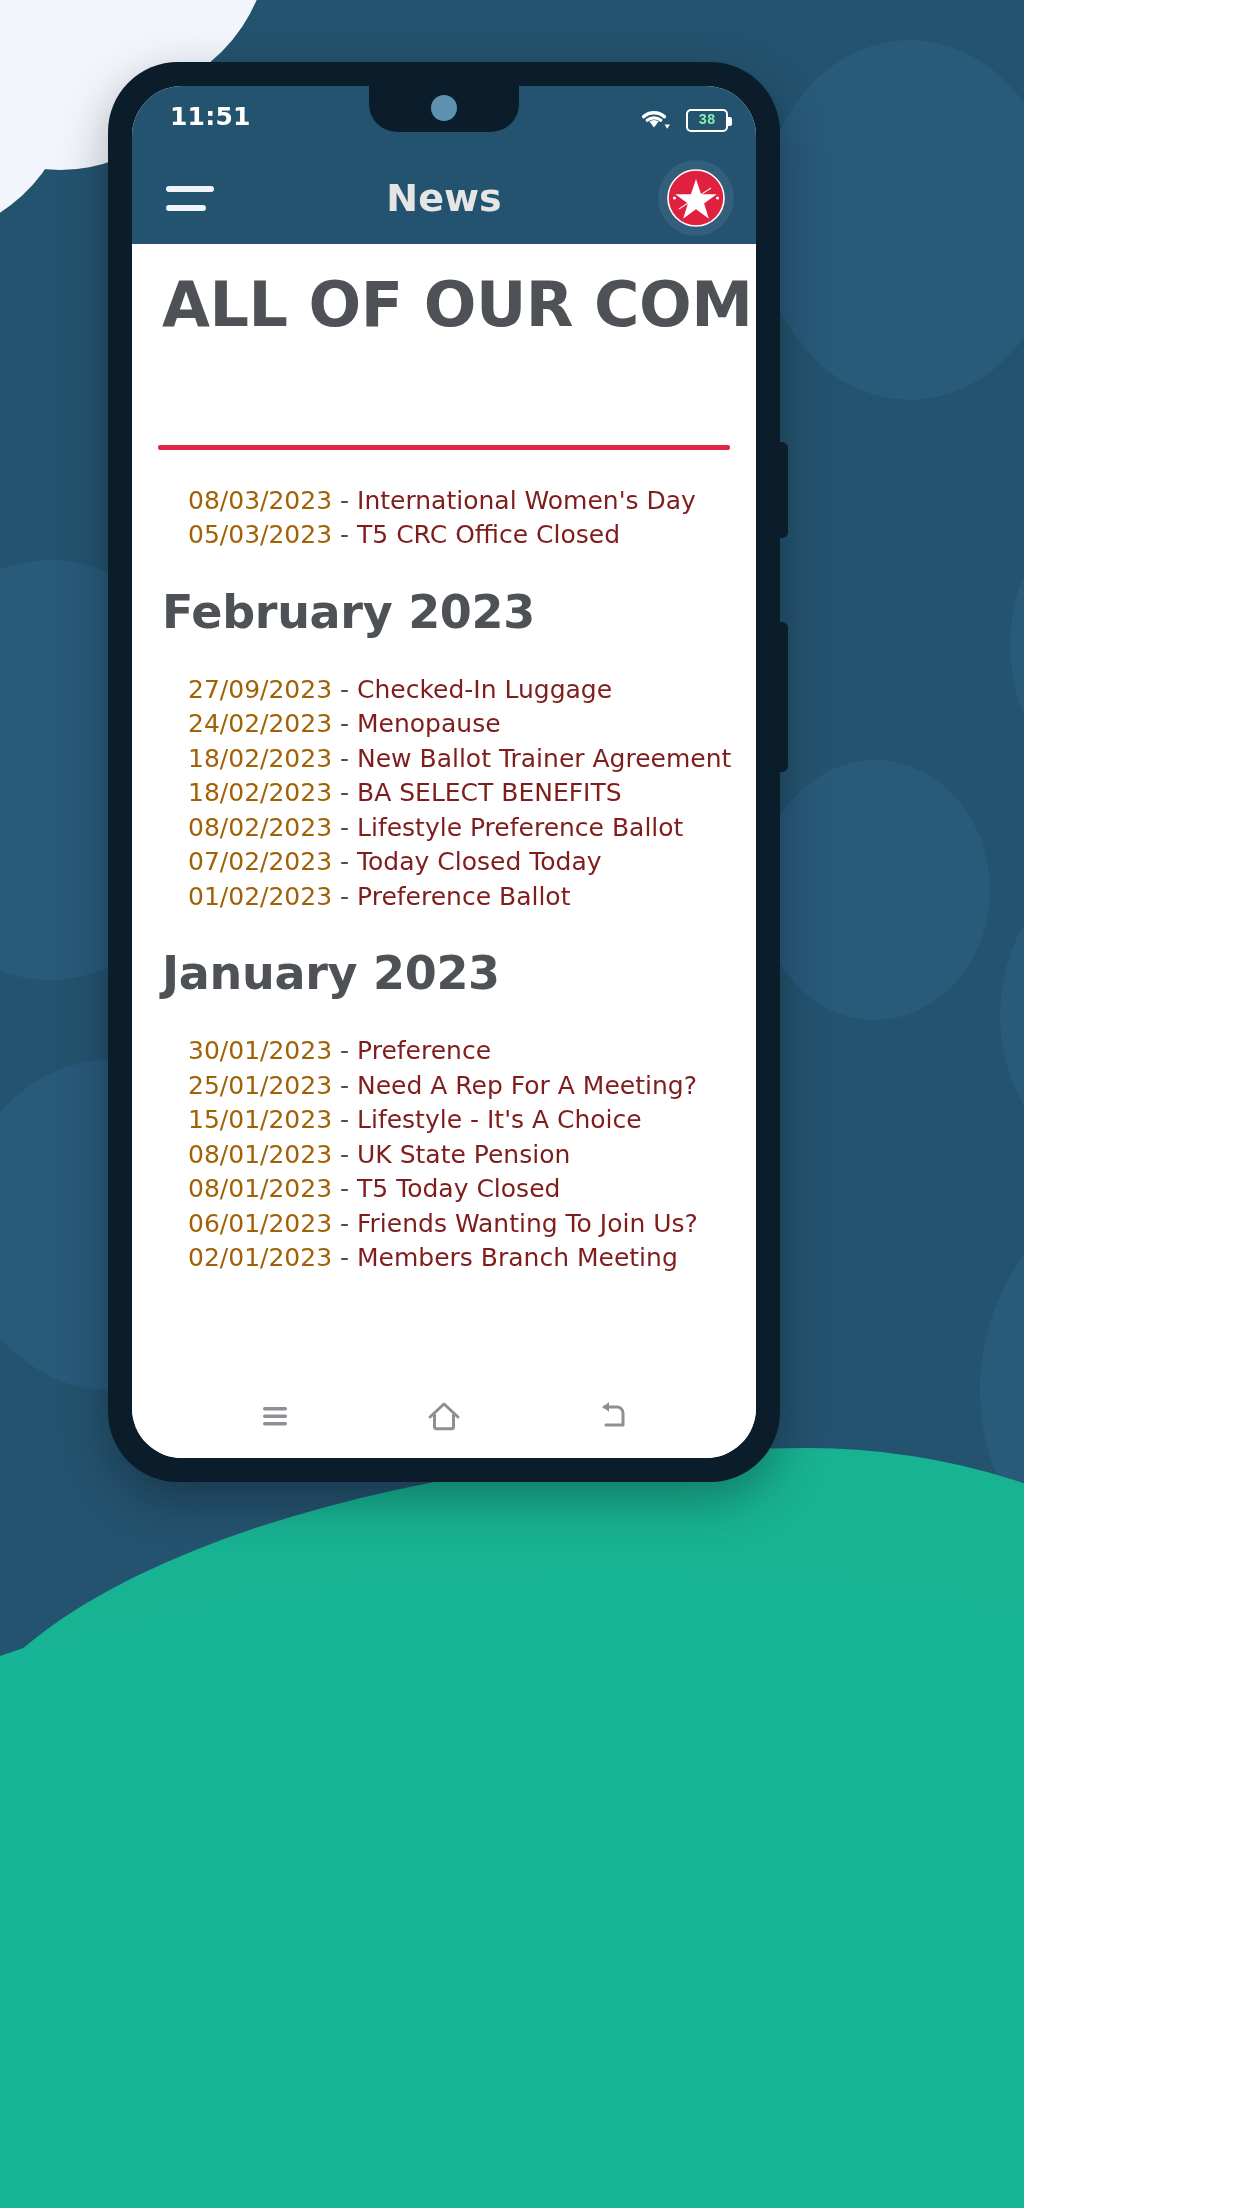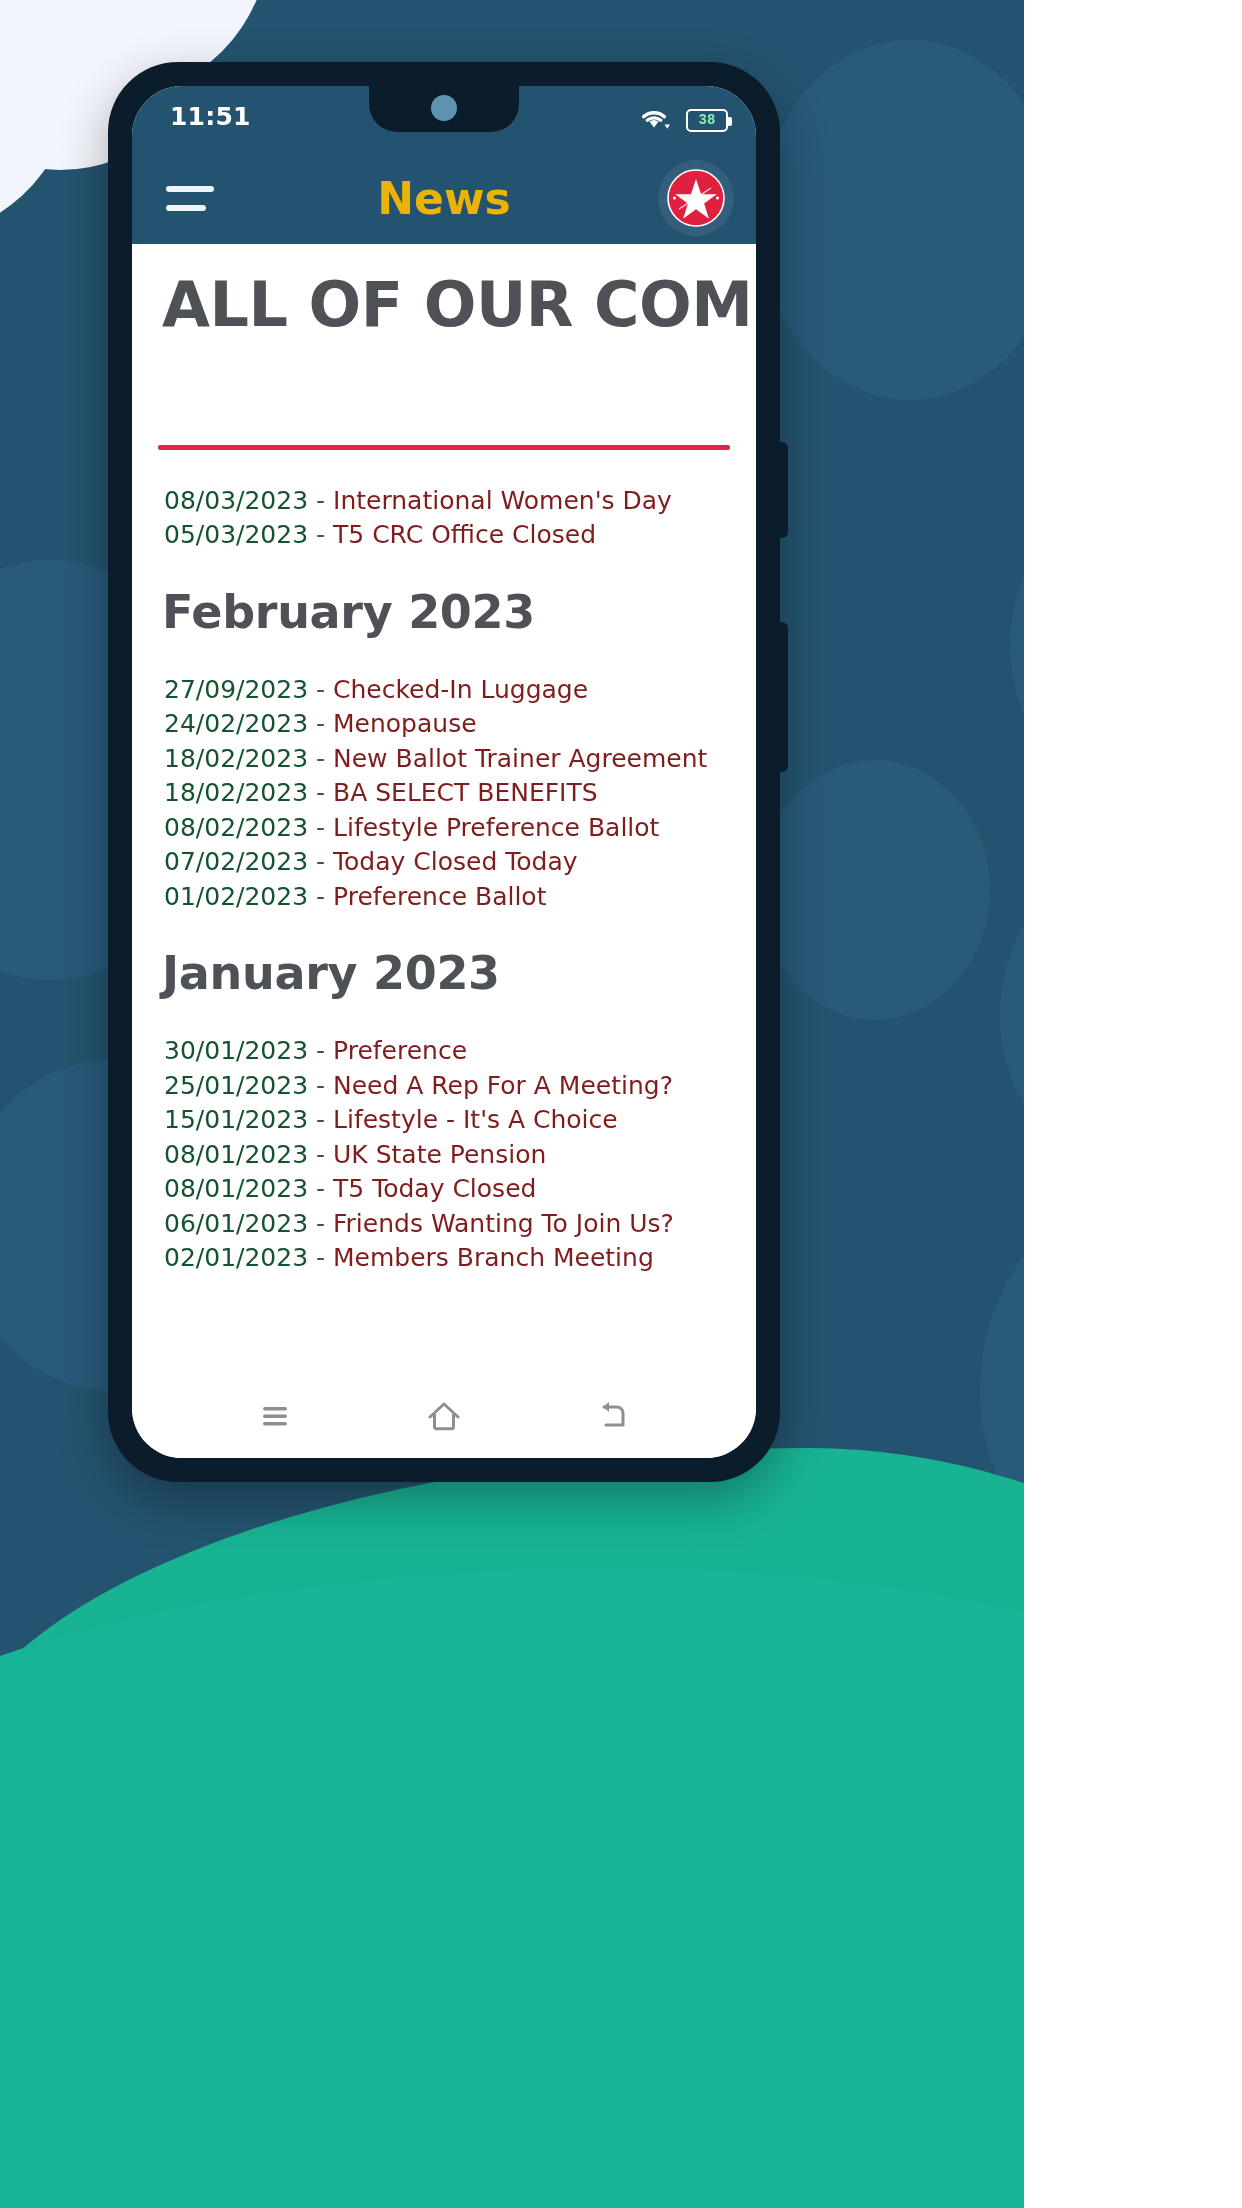--- a/index.html
+++ b/index.html
@@ -162,22 +162,22 @@
     background:#eef4f8;
     border-radius:3px;
   }
   #menu-icon span:nth-child(1) { width:48px; }
   #menu-icon span:nth-child(2) { width:40px; }
 
   #app-title {
     position:absolute;
     left:0; right:0;
     text-align:center;
-    color:#eab308;
-    font-size:44px;
+    color:#e5e5e5;
+    font-size:38px;
     font-weight:bold;
     pointer-events:none;
   }
 
   #logo {
     margin-left:auto;
     width:76px; height:76px;
     border-radius:50%;
     background:#345f7c;
     display:flex;
@@ -228,21 +228,21 @@
     margin-top:34px;
     padding-left:6px;
   }
 
   .news-row {
     font-size:25px;
     line-height:1.38;
     white-space:nowrap;
     cursor:pointer;
   }
-  .news-date { color:#14532d; }
+  .news-date { color:#a16207;margin-left:24px; }
   .news-sep  { color:#4a4e53; }
   .news-link { color:#7f1d1d; }
 
   
   #nav-bar {
     flex:0 0 auto;
     height:84px;
     background:#ffffff;
     display:flex;
     align-items:center;

